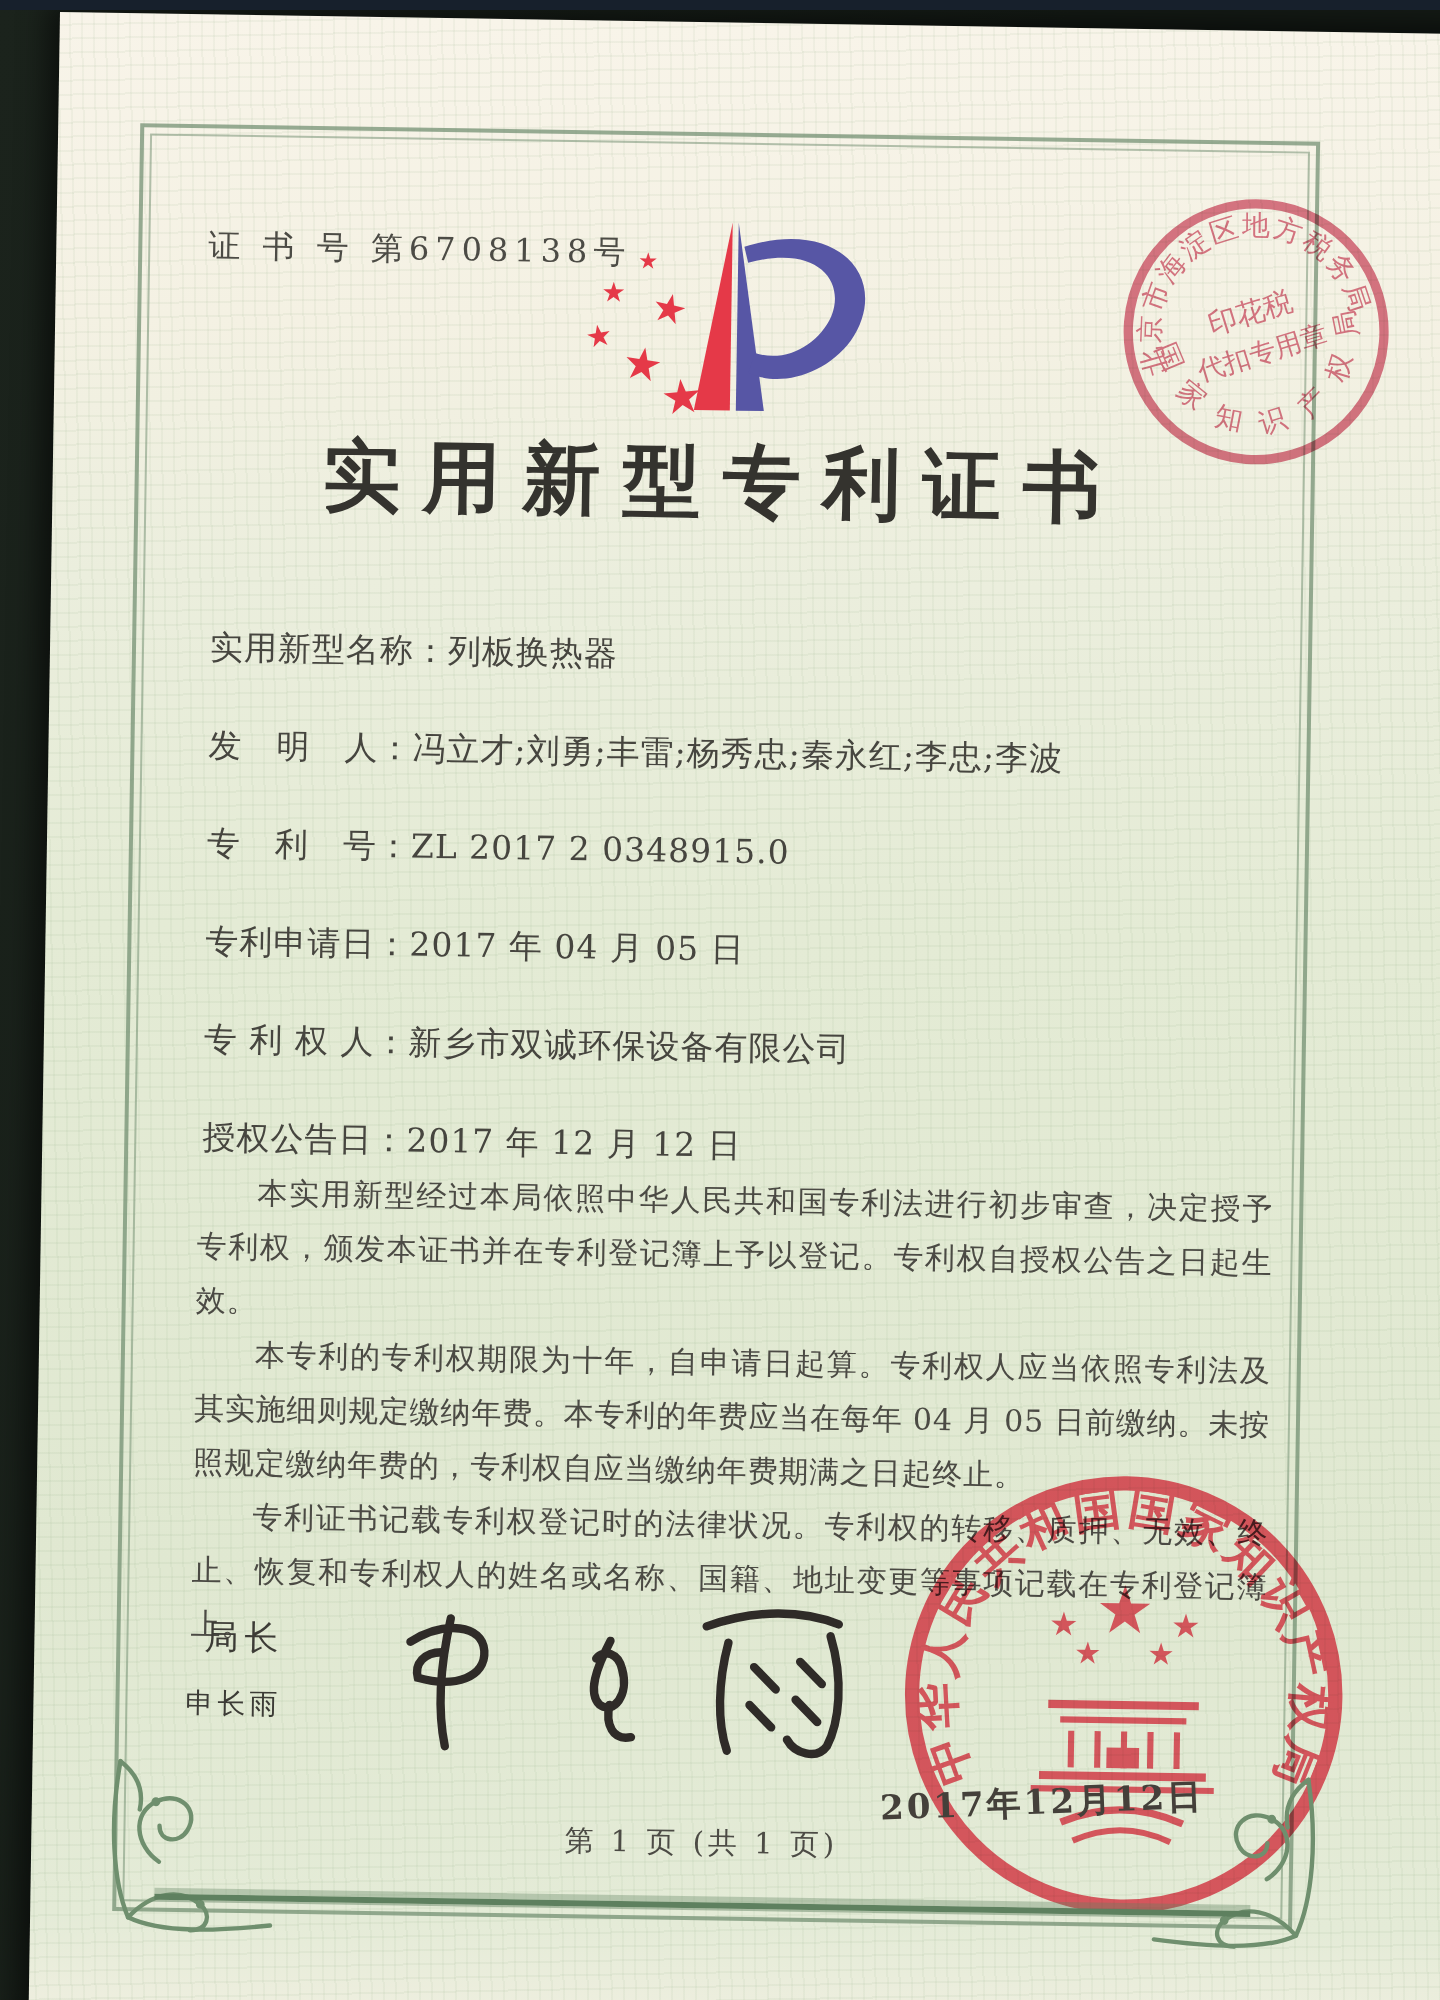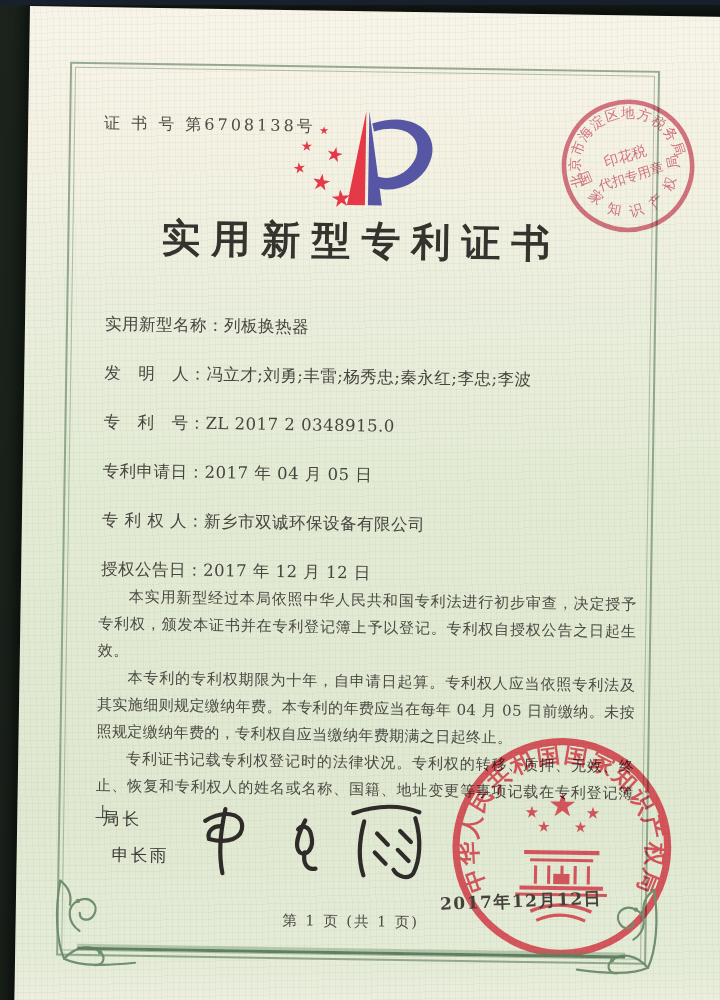--- a/index.html
+++ b/index.html
@@ -26,21 +26,21 @@
     font-size:39px;font-weight:600;letter-spacing:11px;color:#34332e;}
   .fields{position:absolute;left:80px;top:292px;width:545px;}
   .field-row{display:flex;margin-bottom:0;height:49px;align-items:center;
     font-size:16.5px;color:#46453f;letter-spacing:0.5px;white-space:nowrap;}
   .field-label{flex:0 0 auto;}
   .field-value{flex:0 0 auto;}
   .paragraphs{position:absolute;left:78px;top:576px;width:538px;}
   .paragraphs p{margin:0;font-size:15px;line-height:27px;color:#4b4a44;
     text-align:justify;text-indent:2em;letter-spacing:0.4px;}
   .sig-title{position:absolute;left:85px;top:800px;font-size:17px;color:#3c3b36;letter-spacing:3px;font-family:Liberation Serif, serif;}
-  .sig-name{position:absolute;left:95px;top:836px;font-size:17px;color:#3c3b36;letter-spacing:2px;}
+  .sig-name{position:absolute;left:76px;top:836px;font-size:14px;color:#3c3b36;letter-spacing:2px;}
   .sig-script{position:absolute;left:168px;top:772px;width:255px;height:110px;}
   .cnipa-seal{position:absolute;left:428px;top:716px;width:234px;height:234px;
     opacity:0.9;mix-blend-mode:multiply;}
   .seal-date{position:absolute;left:424px;top:876px;font-size:17px;color:#44403a;
     letter-spacing:1.5px;transform:rotate(-3deg);font-weight:600;}
   .footer{position:absolute;left:40px;top:901px;width:590px;text-align:center;
     font-size:14.5px;color:#4c4b45;letter-spacing:2px;}
   .ornament{position:absolute;width:92px;height:96px;}
   .ornament.left{left:34px;top:866px;}
   .ornament.right{left:556px;top:866px;transform:scaleX(-1);}

